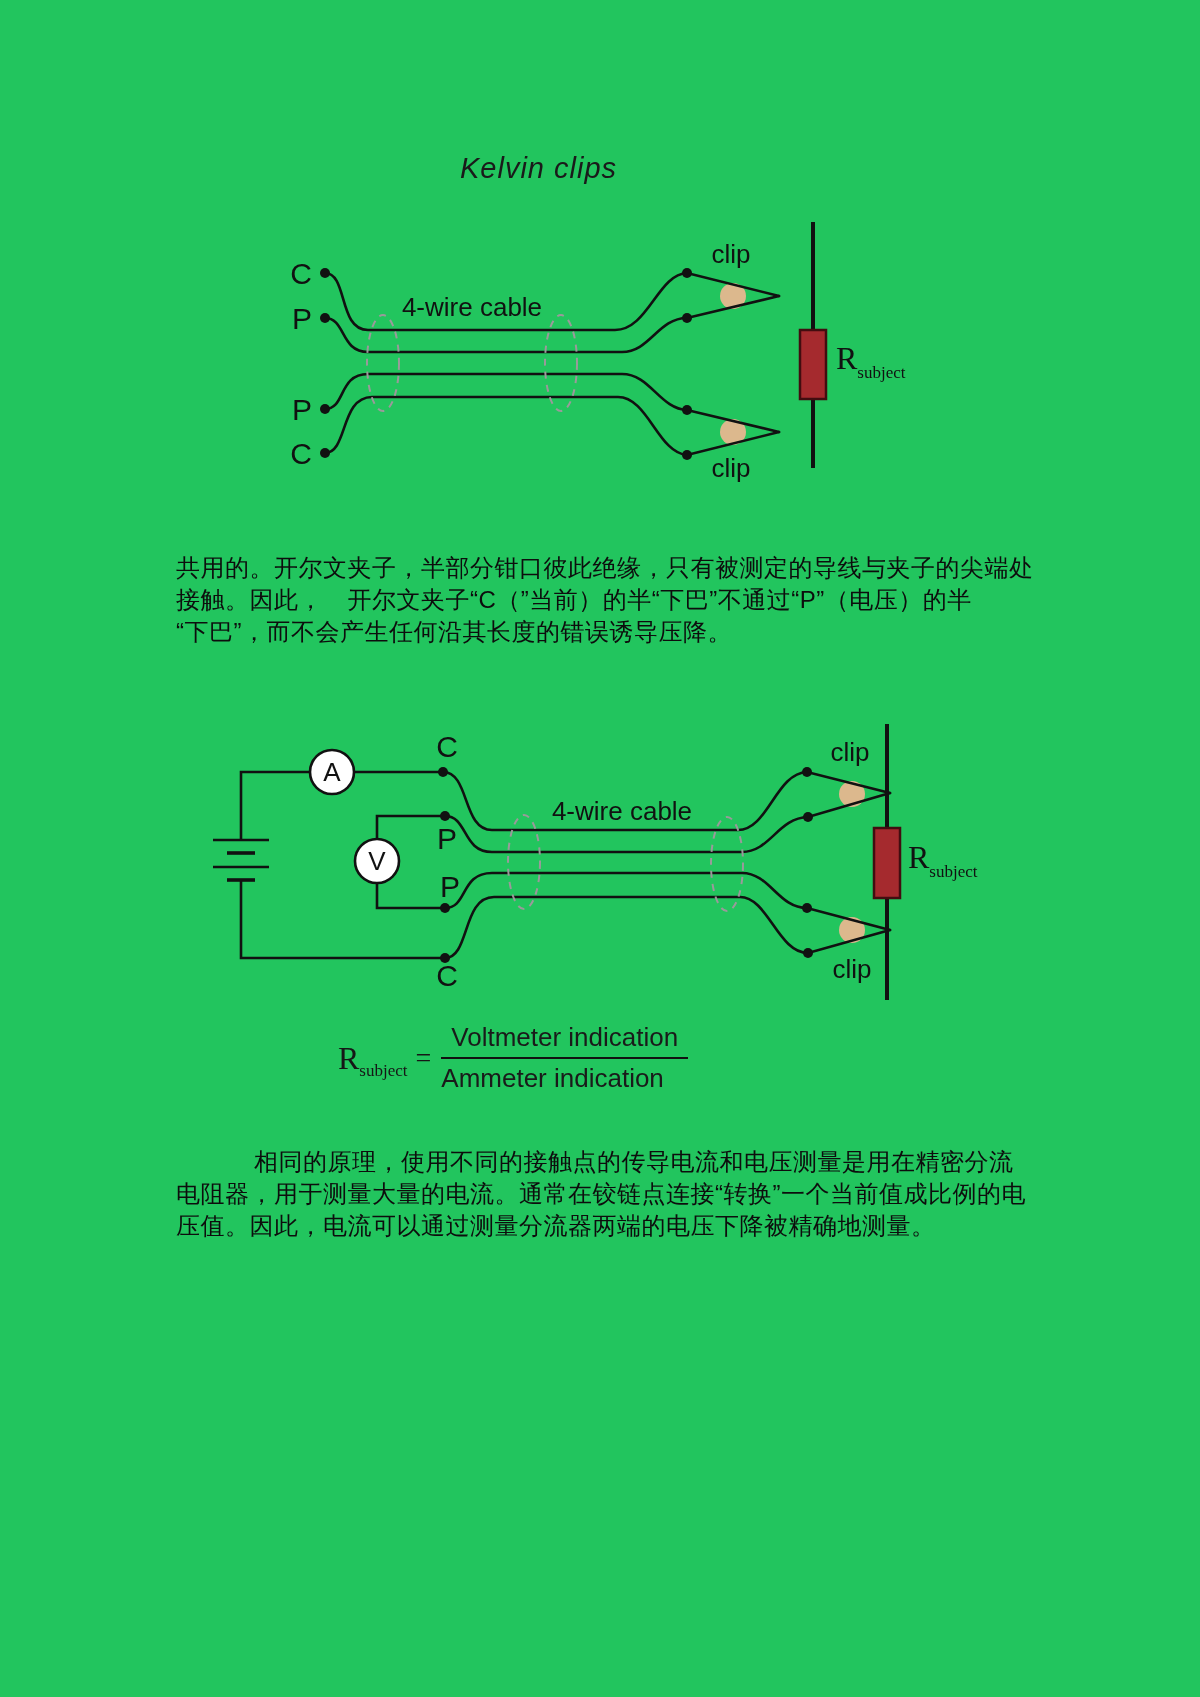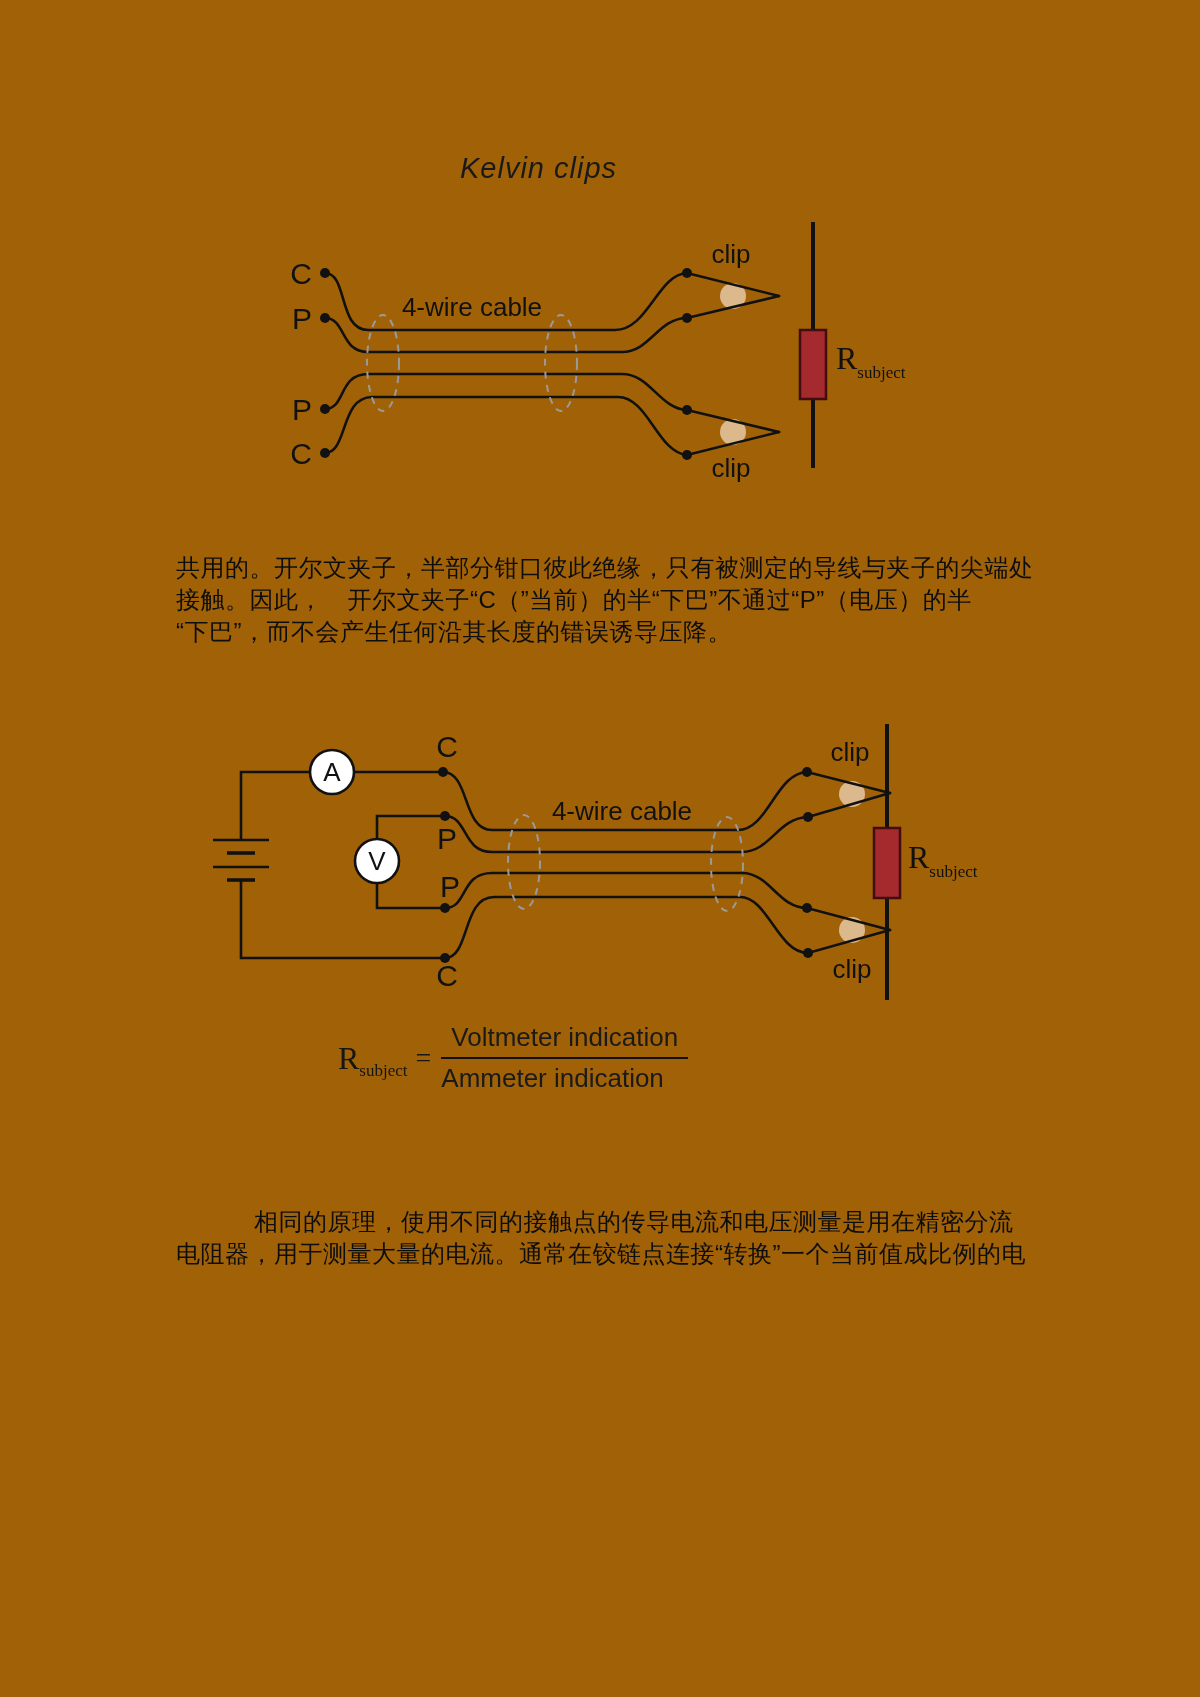--- a/index.html
+++ b/index.html
@@ -1,27 +1,27 @@
 <!DOCTYPE html>
 <html><head>
 <meta charset="utf-8">
 <style>
   html,body{margin:0;padding:0;background:#fff;}
-  .page{position:relative;width:1200px;height:1697px;background:#a16207;overflow:hidden;
+  .page{position:relative;width:1200px;height:1697px;background:#22c55e;overflow:hidden;
         font-family:"Liberation Sans",sans-serif;color:#111;}
   .title{position:absolute;left:460px;top:152px;font-size:29px;font-style:italic;
          letter-spacing:1px;color:#1a1a1a;}
   svg{position:absolute;overflow:visible;}
   .d1{left:250px;top:200px;}
   .d2{left:180px;top:700px;}
   .para{position:absolute;left:176px;width:900px;font-size:24px;line-height:32px;
         letter-spacing:0.5px;color:#0d0d0d;}
   .para .line{white-space:nowrap;}
   .p1{top:552px;}
-  .p2{top:1206px;}
+  .p2{top:1146px;}
   .p1 .indent{padding-left:104px;}
   .p2 .indent{padding-left:78px;}
   .formula{position:absolute;left:338px;top:1022px;display:flex;align-items:center;
            font-family:"Liberation Serif",serif;color:#161616;}
   .f-r{font-size:32px;}
   .f-r sub{font-size:17px;line-height:0;}
   .f-eq{font-size:28px;margin:0 10px 0 8px;}
   .frac{display:inline-flex;flex-direction:column;align-items:flex-start;
         font-family:"Liberation Sans",sans-serif;font-size:26px;color:#1a1a1a;}
   .frac .num{border-bottom:2.5px solid #111;padding:0 10px 4px 10px;}
@@ -160,15 +160,16 @@
     <span class="f-eq">=</span>
     <span class="frac">
       <span class="num">Voltmeter indication</span>
       <span class="den">Ammeter indication</span>
     </span>
   </div>
 
   <div class="para p2">
     <div class="line indent">相同的原理，使用不同的接触点的传导电流和电压测量是用在精密分流</div>
     <div class="line">电阻器，用于测量大量的电流。通常在铰链点连接“转换”一个当前值成比例的电</div>
+    <div class="line">压值。因此，电流可以通过测量分流器两端的电压下降被精确地测量。</div>
   </div>
 
 </div>
 
 </body></html>

